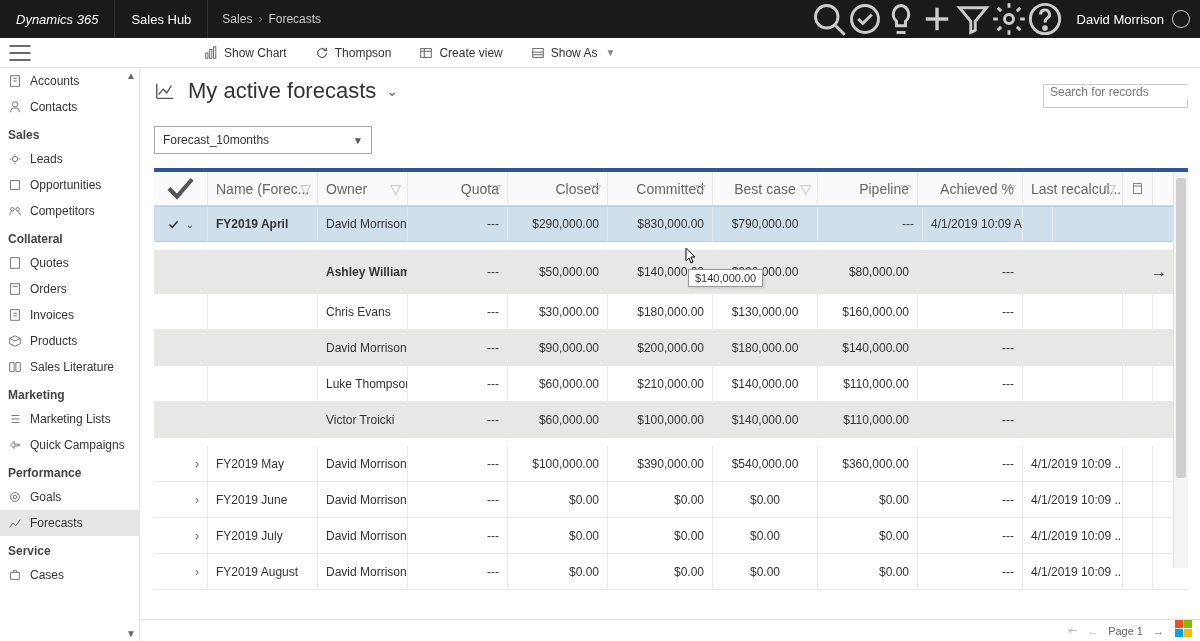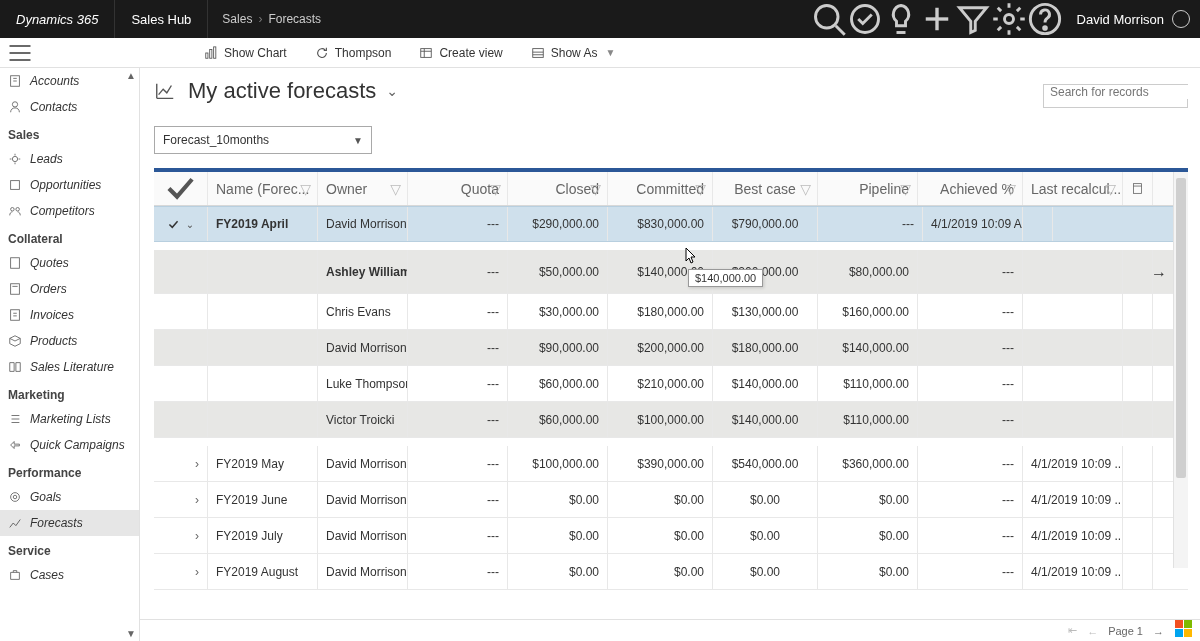--- a/index.html
+++ b/index.html
@@ -22,21 +22,21 @@
 .cmdbar .hamb { width: 28px; display:flex; justify-content:center; cursor:pointer; }
 .cmd { display: flex; align-items: center; gap: 6px; cursor: pointer; padding: 4px 2px; }
 .cmd svg { width: 14px; height: 14px; }
 
 
 .layout { display: flex; height: calc(641px - 38px - 30px); }
 .sidebar { width: 140px; border-right: 1px solid #e1e1e1; overflow: hidden; font-size: 12px; color: #333; position: relative; background:#fff; }
 .sb-scroll { position:absolute; right:0; top:0; width:16px; height:100%; display:flex; flex-direction:column; justify-content:space-between; align-items:center; color:#666;}
 .sb-scroll .arrow { font-size:10px; cursor:pointer; padding:2px; }
 .sb-group { color: #444; font-weight:600; font-size:12px; padding: 8px 8px 4px 8px; }
-.sb-item { display:flex; align-items:center; gap:8px; padding: 6px 8px; cursor:pointer;font-style:italic; }
+.sb-item { display:flex; align-items:center; gap:8px; padding: 6px 8px; cursor:pointer; }
 .sb-item.active { background:#e6e6e6; }
 .sb-item svg { width:14px; height:14px; color:#555; }
 
 
 .main { flex:1; padding: 10px 12px 0 14px; overflow:hidden; position:relative; }
 .page-head { display:flex; align-items:center; gap:12px; }
 .page-head .chart-ico { width:22px; height:22px; color:#555; }
 .page-head h2 { font-weight:400; font-size:22px; color:#333; display:flex; align-items:center; gap:10px; }
 .page-head .chev { font-size:14px; color:#666; }
 .search-box { position:absolute; right:12px; top:16px; width:145px; height:24px; border:1px solid #ccc; display:flex; align-items:flex-start; padding:0 6px; font-size:12px; color:#888; }

